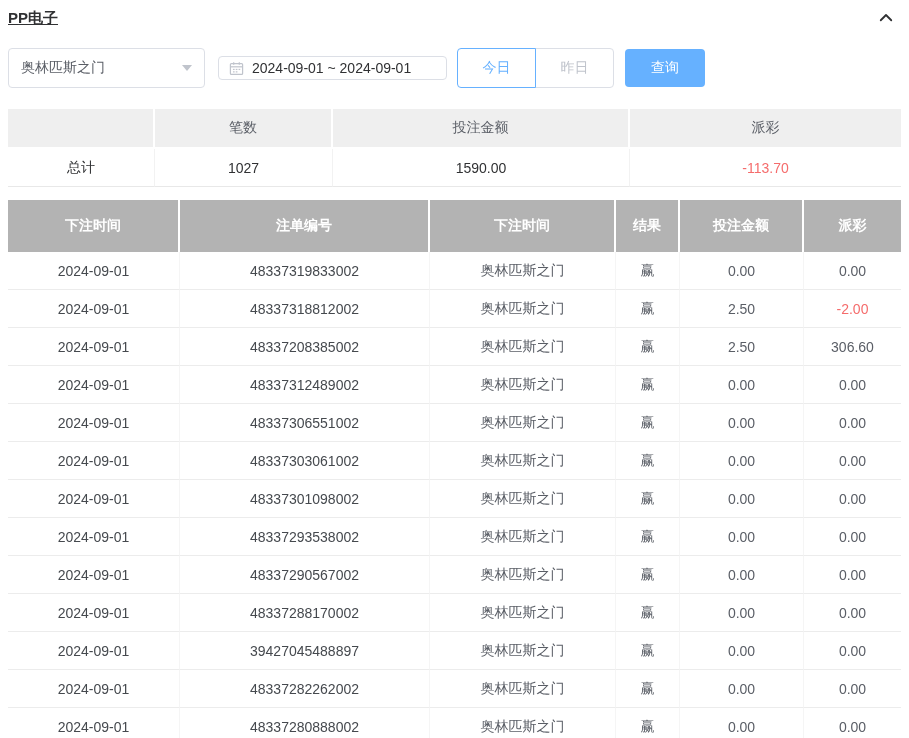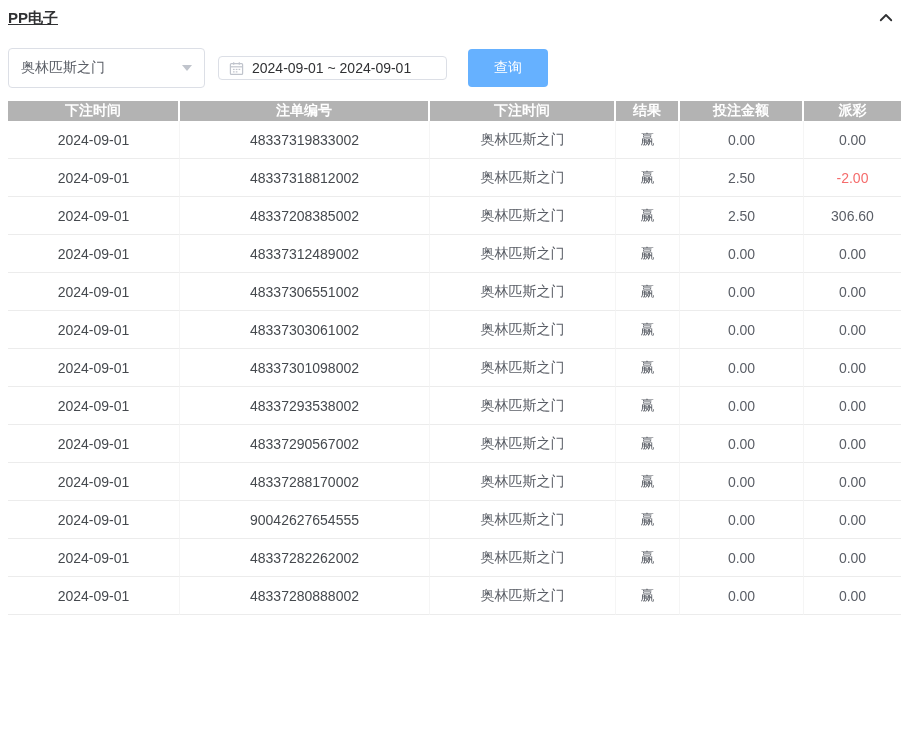--- a/index.html
+++ b/index.html
@@ -40,21 +40,21 @@
 
   
   .summary{margin-top:21px;}
   .summary th{height:40px;background:var(--summary-head-bg);color:var(--text);font-weight:normal;font-size:14px;border-right:2px solid #fff;border-bottom:2px solid #fff;}
   .summary th:last-child{border-right:none;}
   .summary td{height:38px;background:#fff;color:var(--text-dark);border-bottom:1px solid #e8e8e8;border-right:1px solid #f2f2f2;}
   .summary td:last-child{border-right:none;}
 
   
   .bet-table{margin-top:13px;}
-  .bet-table th{height:20px;background:var(--thead-bg);color:#fff;font-weight:bold;font-size:14px;border-right:2px solid #fff;}
+  .bet-table th{height:52px;background:var(--thead-bg);color:#fff;font-weight:bold;font-size:14px;border-right:2px solid #fff;}
   .bet-table th:last-child{border-right:none;}
   .bet-table td{height:38px;color:var(--text);border-bottom:1px solid #ececec;border-right:1px solid #f5f5f5;background:#fff;}
   .bet-table td:last-child{border-right:none;}
   .bet-table td[data-name="bet-date"], .bet-table td[data-name="order-number"]{color:#45494e;}
 
   .negative{color:var(--red) !important;}
 </style>
 </head>
 <body>
 
@@ -84,25 +84,51 @@
         <line x1="4.2" y1="9" x2="6" y2="9"></line>
           <line x1="7.2" y1="9" x2="9" y2="9"></line>
           <line x1="10.2" y1="9" x2="12" y2="9"></line>
         <line x1="4.2" y1="11.6" x2="6" y2="11.6"></line>
           <line x1="7.2" y1="11.6" x2="9" y2="11.6"></line>
       </svg>
       <span data-name="date-range-value">2024-09-01 ~ 2024-09-01</span>
     </div>
 
     <div class="btn-group" data-name="quick-range-group">
+      <button class="qbtn active" data-name="quick-button-today">今日</button>
+      <button class="qbtn" data-name="quick-button-yesterday">昨日</button>
     </div>
 
     <button class="search-btn" data-name="search-button">查询</button>
   </div>
 
+  <table class="summary" data-name="summary-table">
+    <colgroup>
+        <col style="width:147px">
+        <col style="width:178px">
+        <col style="width:297px">
+        <col style="width:271px">
+      </colgroup>
+    <thead>
+      <tr data-name="summary-header-row">
+        <th data-name="summary-header-blank"></th>
+        <th data-name="summary-header-count">笔数</th>
+        <th data-name="summary-header-bet-amount">投注金额</th>
+        <th data-name="summary-header-payout">派彩</th>
+      </tr>
+    </thead>
+    <tbody>
+      <tr data-name="summary-total-row">
+        <td data-name="summary-total-label">总计</td>
+        <td data-name="summary-total-count">1027</td>
+        <td data-name="summary-total-bet-amount">1590.00</td>
+        <td data-name="summary-total-payout" class="negative">-113.70</td>
+      </tr>
+    </tbody>
+  </table>
 
   <table class="bet-table" data-name="bet-table">
     <colgroup>
         <col style="width:172px">
         <col style="width:250px">
         <col style="width:186px">
         <col style="width:64px">
         <col style="width:124px">
         <col style="width:97px">
       </colgroup>
@@ -192,21 +218,21 @@
         <tr data-name="table-row">
           <td data-name="bet-date">2024-09-01</td>
           <td data-name="order-number">48337288170002</td>
           <td data-name="game-category">奥林匹斯之门</td>
           <td data-name="result">赢</td>
           <td data-name="bet-amount">0.00</td>
           <td data-name="payout">0.00</td>
         </tr>
         <tr data-name="table-row">
           <td data-name="bet-date">2024-09-01</td>
-          <td data-name="order-number">90042627654555</td>
+          <td data-name="order-number">39427045488897</td>
           <td data-name="game-category">奥林匹斯之门</td>
           <td data-name="result">赢</td>
           <td data-name="bet-amount">0.00</td>
           <td data-name="payout">0.00</td>
         </tr>
         <tr data-name="table-row">
           <td data-name="bet-date">2024-09-01</td>
           <td data-name="order-number">48337282262002</td>
           <td data-name="game-category">奥林匹斯之门</td>
           <td data-name="result">赢</td>

